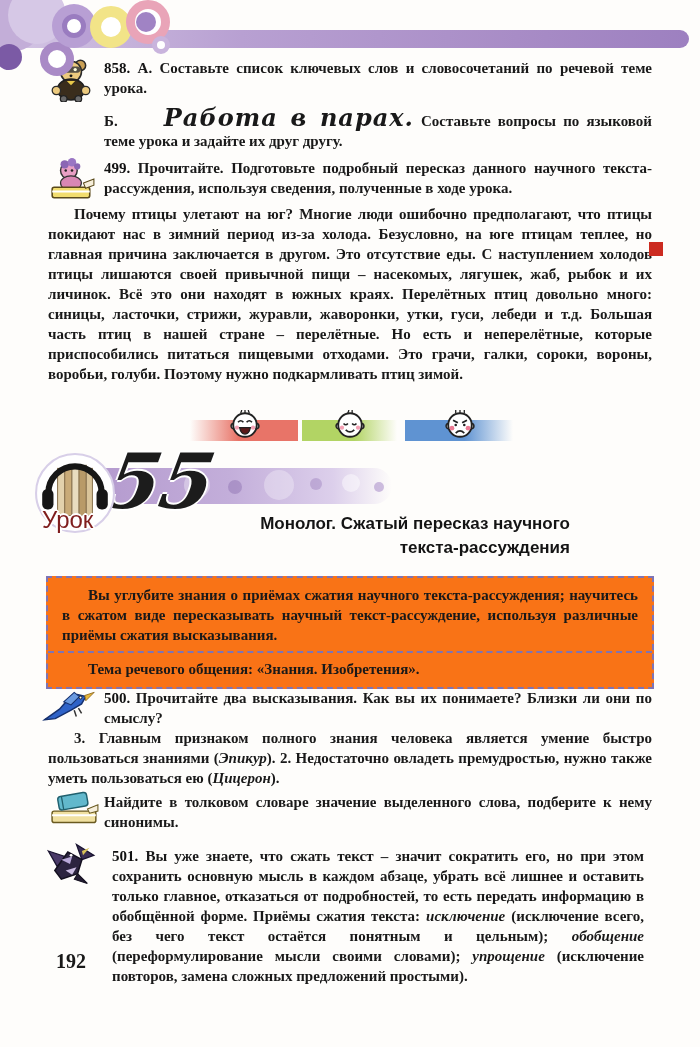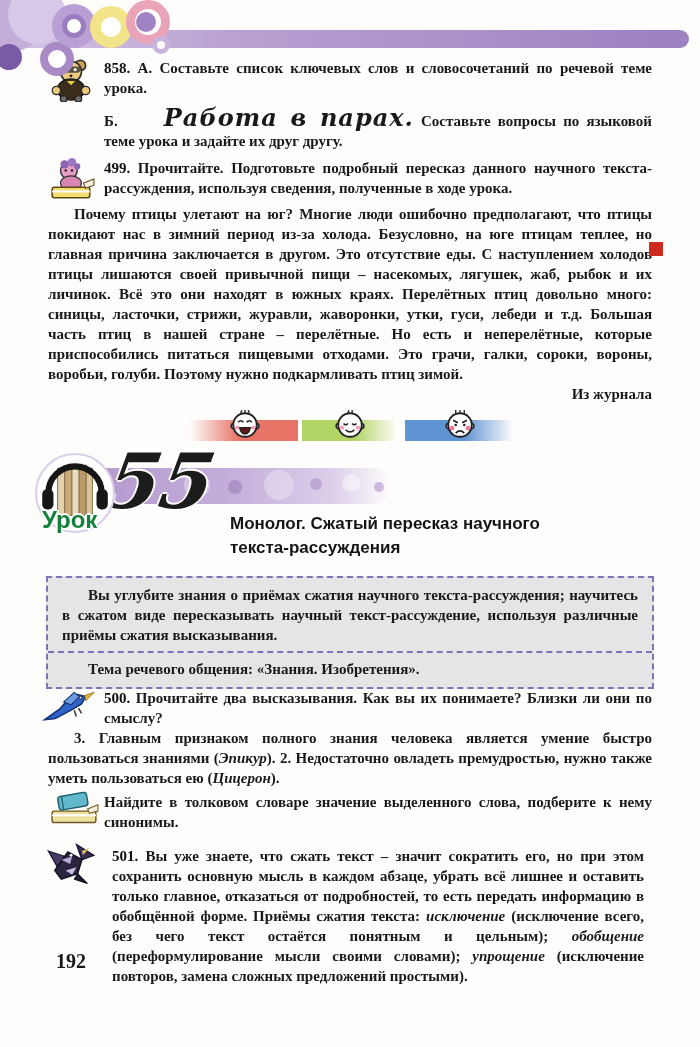--- a/index.html
+++ b/index.html
@@ -26,31 +26,31 @@
   .divider{position:absolute;left:48px;top:412px;width:604px;height:34px;}
   .band{position:absolute;top:8px;height:21px;}
   .face{position:absolute;top:-2px;}
   
   .lesson-band{position:absolute;left:96px;top:468px;width:296px;height:36px;z-index:1;
     background:linear-gradient(90deg,#b49ace 0%,#c3aeda 45%,#dccfeb 80%,rgba(220,207,235,0) 100%);
     border-radius:0 18px 18px 0;}
   .bubble{position:absolute;border-radius:50%;}
   .lesson-circle{position:absolute;left:34px;top:452px;z-index:3;}
   .lesson-label{position:absolute;left:42px;top:506px;z-index:4;
-    font-family:"Liberation Sans",sans-serif;font-size:24px;font-weight:700;color:#15803d;
+    font-family:"Liberation Sans",sans-serif;font-size:24px;font-weight:400;color:#7f1d1d;
     text-shadow:-2px 0 #fff,2px 0 #fff,0 -2px #fff,0 2px #fff,-1px -1px #fff,1px 1px #fff,-1px 1px #fff,1px -1px #fff;}
   .lesson-number{position:absolute;left:108px;top:442px;z-index:2;
     font-family:"DejaVu Serif",serif;font-style:italic;font-weight:700;font-size:76px;line-height:80px;
     color:#1c1c1c;transform:skewX(-10deg);
     text-shadow:-2px 0 #fff,2px 0 #fff,0 -2px #fff,0 2px #fff;}
   .lesson-title{position:absolute;left:230px;top:512px;width:340px;z-index:2;
-    font-family:"Liberation Sans",sans-serif;font-size:17px;line-height:24px;font-weight:700;color:#141414;}
+    font-family:"Liberation Sans",sans-serif;font-size:17px;line-height:24px;font-weight:700;color:#141414;text-align:right;}
   
   .infobox{position:absolute;left:46px;top:576px;width:608px;box-sizing:border-box;
-    background:#e5e5e5;border:2px dashed #7e74b5;padding:7px 14px 8px 14px;}
+    background:#f97316;border:2px dashed #7e74b5;padding:7px 14px 8px 14px;}
   .infobox p{margin:0;font-size:15px;line-height:20px;text-align:justify;}
   .infobox .goals{text-indent:26px;}
   .infobox .topic{border-top:2px dashed #7e74b5;margin:6px -14px 0 -14px;padding:6px 14px 0 14px;text-indent:26px;}
   .indent{text-indent:26px;}
   .marker{position:absolute;left:649px;top:242px;width:14px;height:14px;background:#cc2b20;}
   .pagenum{position:absolute;left:56px;top:950px;font-size:20px;}
   i.term{font-style:italic;}
 </style>
 </head>
 <body>
@@ -117,21 +117,20 @@
       </svg>
     </span>
     <p style="margin:0;">
       <b class="num">499.</b>
       <span>Прочитайте. Подготовьте подробный пересказ данного научного текста-рассуждения, используя сведения, полученные в ходе урока.</span>
     </p>
   </div>
 
   <div class="abs body-text" style="left:48px;top:204px;width:604px;">
     <p class="indent" style="margin:0;">Почему птицы улетают на юг? Многие люди ошибочно предполагают, что птицы покидают нас в зимний период из-за холода. Безусловно, на юге птицам теплее, но главная причина заключается в другом. Это отсутствие еды. С наступлением холодов птицы лишаются своей привычной пищи – насекомых, лягушек, жаб, рыбок и их личинок. Всё это они находят в южных краях. Перелётных птиц довольно много: синицы, ласточки, стрижи, журавли, жаворонки, утки, гуси, лебеди и т.д. Большая часть птиц в нашей стране – перелётные. Но есть и неперелётные, которые приспособились питаться пищевыми отходами. Это грачи, галки, сороки, вороны, воробьи, голуби. Поэтому нужно подкармливать птиц зимой.</p>
-    <p class="attr" style="margin:0;">Из журнала</p>
   </div>
 
   <div class="marker"></div>
 
   <div class="divider">
     <div class="band" style="left:142px;width:108px;background:linear-gradient(90deg,rgba(232,116,104,0) 0%,#e87468 45%,#e87468 100%);"></div>
     <div class="band" style="left:254px;width:95px;background:linear-gradient(90deg,#b2d464 0%,#b2d464 55%,rgba(178,212,100,0) 100%);"></div>
     <div class="band" style="left:357px;width:108px;background:linear-gradient(90deg,#5f93d2 0%,#5f93d2 55%,rgba(95,147,210,0) 100%);"></div>
     <span class="face" style="left:182px;">
       <svg width="30" height="30" viewBox="0 0 28 28">

